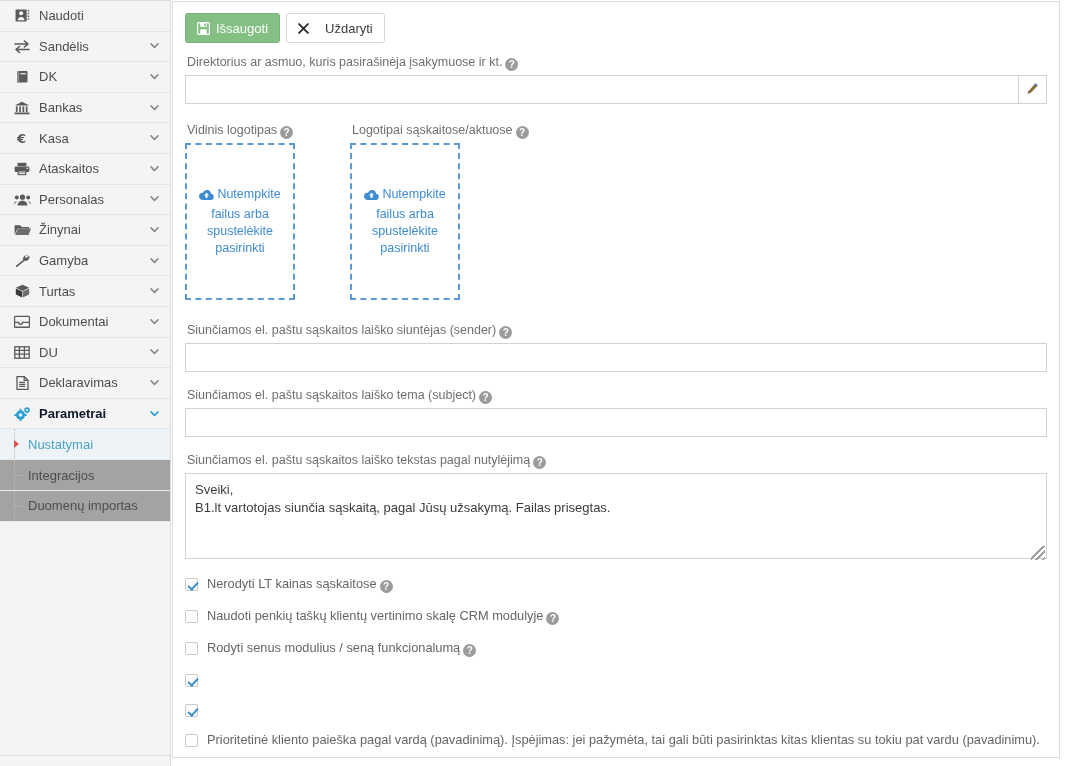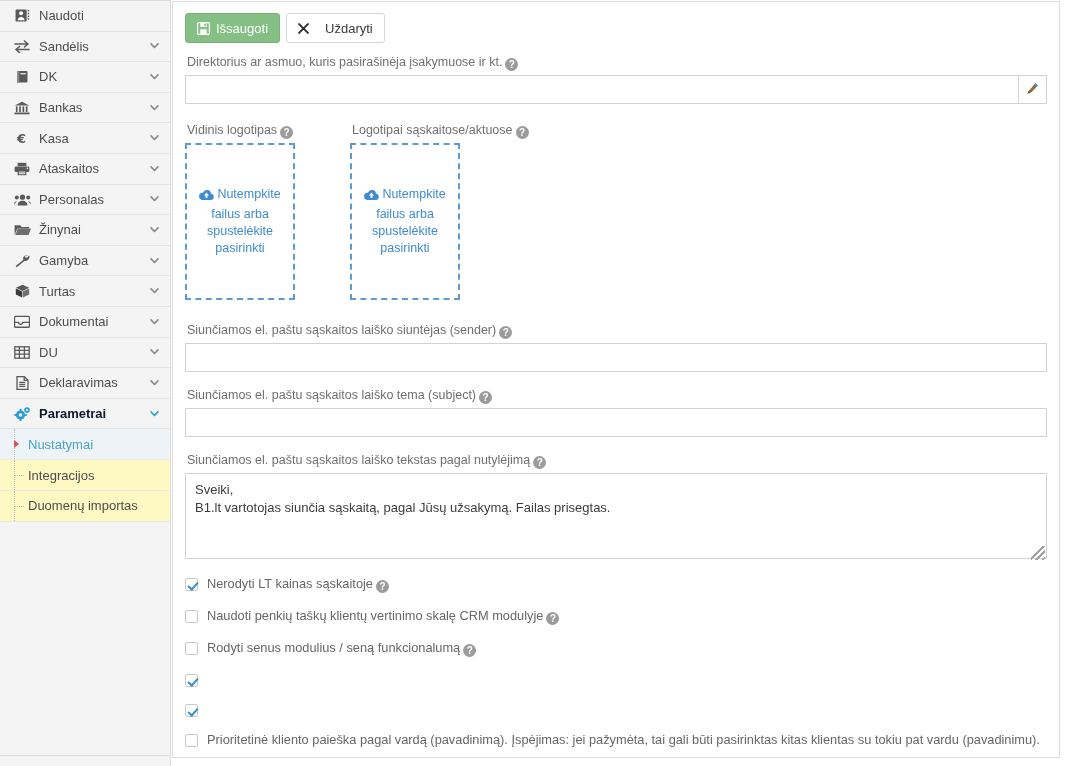--- a/index.html
+++ b/index.html
@@ -49,21 +49,21 @@
   }
   .nav-item.active { color: #0f172a; font-weight: bold; }
   .nav-item.active .nav-ico { color: #2a9fd6; }
   .nav-item.active .caret { color: #2a9fd6; }
 
   .subnav-item {
     height: 30.8px;
     display: flex; align-items: center;
     padding-left: 28px;
     border-bottom: 1px solid #e9e9e9;
-    background: #fef9c3;
+    background: #a3a3a3;
     font-size: 13px;
     color: #4d4d4d;
     cursor: pointer;
     position: relative;
     white-space: nowrap;
   }
   .subnav-item.sel { background: #eef3f7; color: #4aa3c7; }
   .subnav-item .bullet {
     position: absolute; left: 14px; top: 50%; transform: translateY(-50%);
     width: 0; height: 0;
@@ -548,21 +548,21 @@
       <div class="ta-holder">
         <textarea class="ta-box" style="">Sveiki,
 B1.lt vartotojas siunčia sąskaitą, pagal Jūsų užsakymą. Failas prisegtas.</textarea>
         <span class="ta-grip"></span>
       </div>
 
       
       <div id="checkboxes">
           <div class="cb-row">
             <span class="cb-box checked"></span>
-            <span class="cb-label"><span>Nerodyti LT kainas sąskaitoje</span><span class="help-ico">?</span></span>
+            <span class="cb-label"><span>Nerodyti LT kainas sąskaitose</span><span class="help-ico">?</span></span>
           </div>
           <div class="cb-row">
             <span class="cb-box"></span>
             <span class="cb-label"><span>Naudoti penkių taškų klientų vertinimo skalę CRM modulyje</span><span class="help-ico">?</span></span>
           </div>
           <div class="cb-row">
             <span class="cb-box"></span>
             <span class="cb-label"><span>Rodyti senus modulius / seną funkcionalumą</span><span class="help-ico">?</span></span>
           </div>
           <div class="cb-row">

